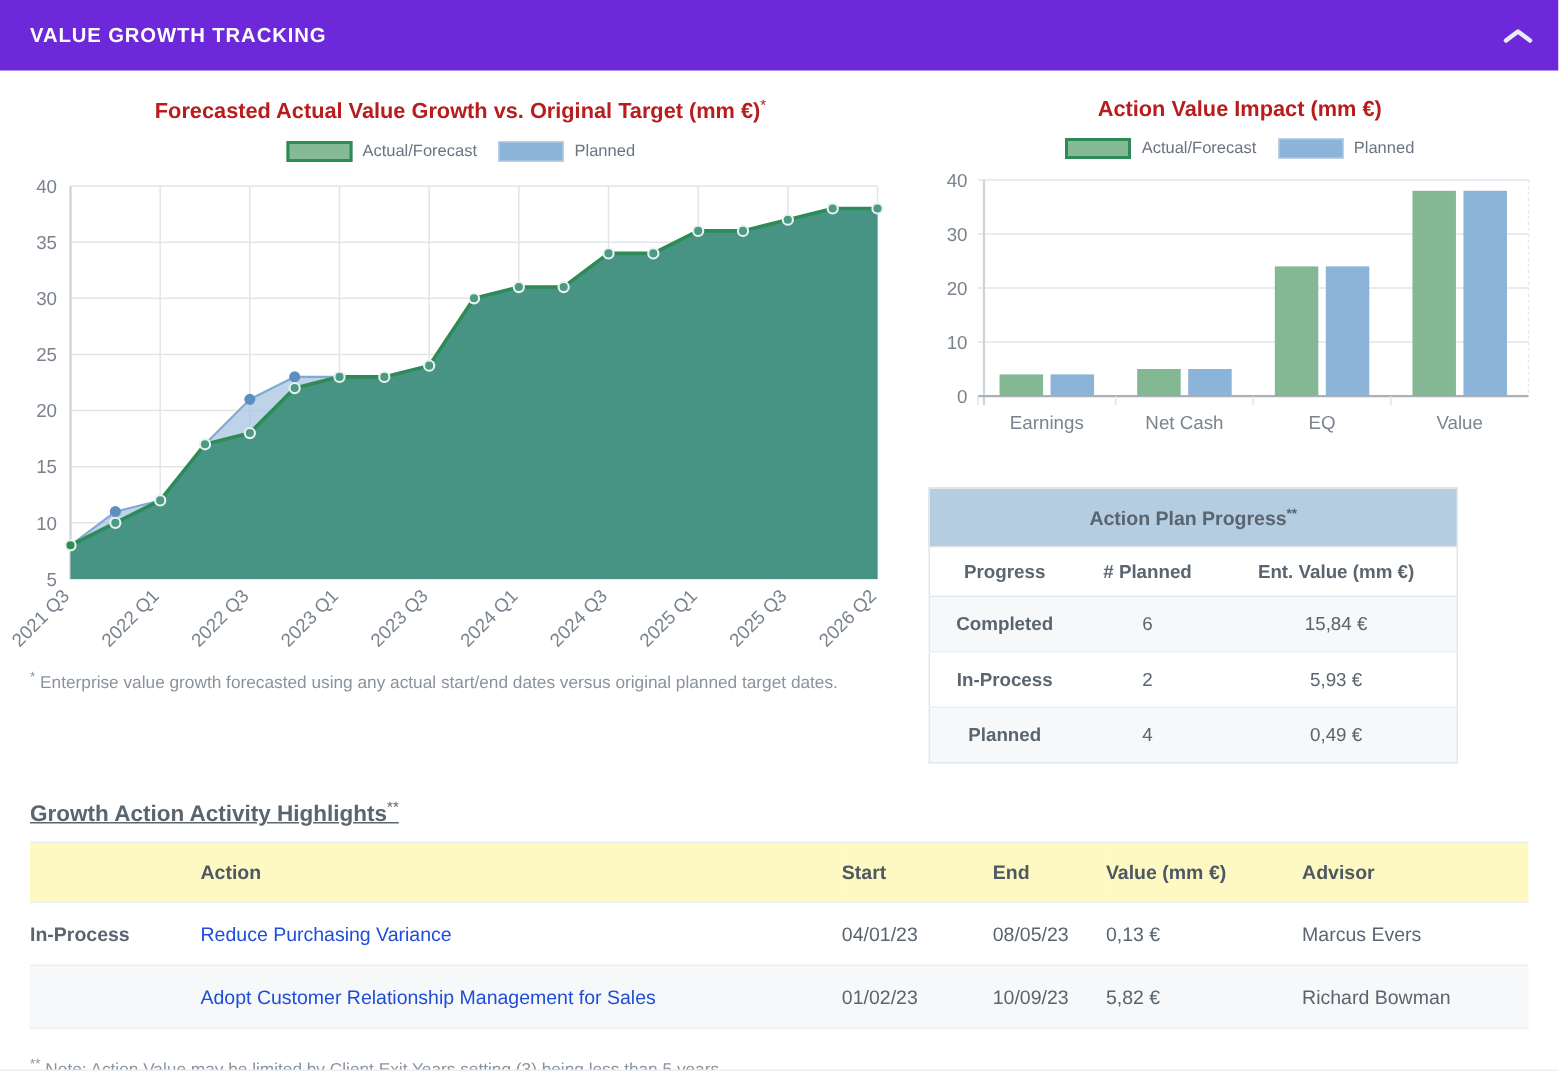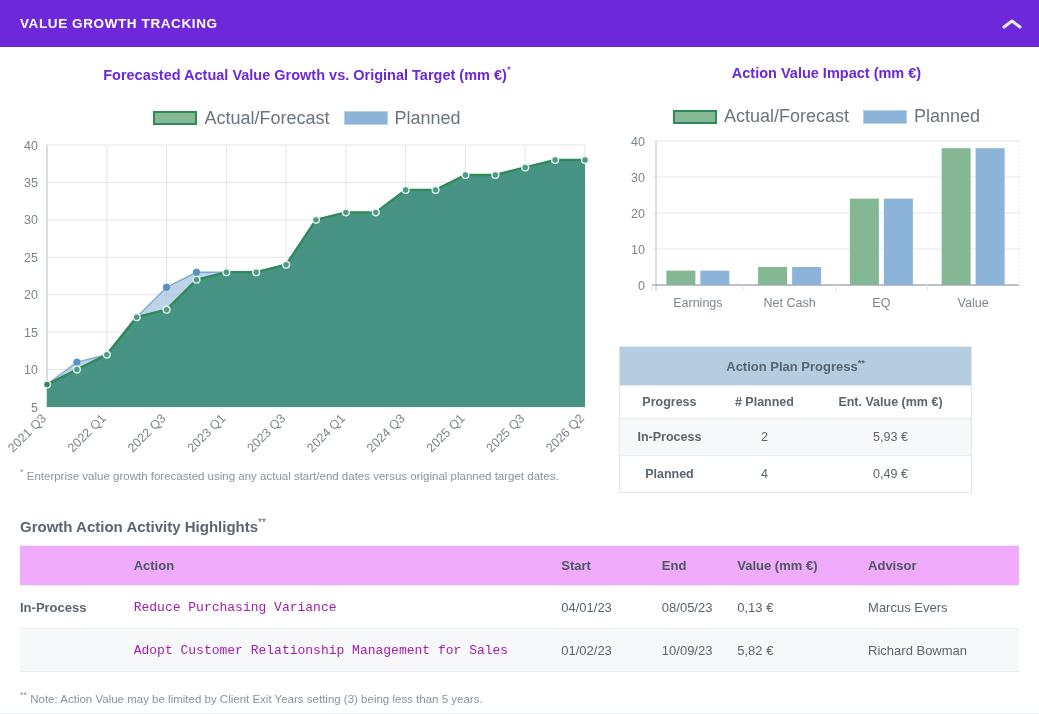--- a/index.html
+++ b/index.html
@@ -38,30 +38,30 @@
   
   .panel-body { padding: 0; position: relative; height: 667px; }
 
   .top-row { display: flex; }
   .col-left  { width: 614px; position: relative; }
   .col-right { width: 425px; position: relative; }
 
   .chart-title {
     text-align: center;
     font-size: 14.5px;
-    color: #6d28d9;
+    color: #b91c1c;
     font-weight: bold;
     margin-top: 18px;
   }
   .chart-title sup { font-size: 10px; font-weight: normal; }
 
   .legend {
     display: flex; align-items: center; justify-content: center;
-    gap: 14px; margin-top: 25px;
-    font-size: 18px; color: #6a7480;
+    gap: 14px; margin-top: 11px;
+    font-size: 11px; color: #6a7480;
   }
   .legend-item { display: flex; align-items: center; gap: 7px; }
   .swatch { width: 44px; height: 14px; display: inline-block; }
   .swatch.green { background: #86b995; border: 2px solid #2e8b57; }
   .swatch.blue  { background: #8cb4d8; border: 1px solid #b9d0e6; }
 
   
   .line-chart-wrap { position: relative; margin-top: 6px; height: 330px; }
   .line-svg { display: block; }
 
@@ -104,46 +104,47 @@
   table.prog tbody tr:nth-child(odd) { background: #f7f8f9; }
   table.prog tbody tr:nth-child(even) { background: #ffffff; }
   table.prog td.label { font-weight: bold; }
   table.prog tbody tr:last-child td { border-bottom: none; }
 
   
   .bottom-section { padding: 0 20px; margin-top: 24px; }
   .section-title {
     font-size: 15px; color: #5a6570; font-weight: bold;
     margin-bottom: 10px;
+    text-decoration: underline;
   }
   .section-title sup { font-size: 10px; font-weight: normal; }
 
   table.growth {
     width: 999px; border-collapse: collapse; font-size: 13px;
   }
   table.growth th {
     text-align: left; font-weight: bold; color: #4d5863;
     padding: 12px 0 12px 0;
-    background: #f0abfc;
+    background: #fef9c3;
     border-top: 1px solid #eceff2;
     border-bottom: 1px solid #eceff2;
   }
   table.growth td {
     padding: 13px 0;
     border-bottom: 1px solid #eceff2;
     color: #5a6570;
   }
   table.growth tbody tr:nth-child(even) { background: #f7f8f9; }
   .c-status  { width: 113px; font-weight: bold; color: #4d5863; }
   .c-action  { width: 425px; }
   .c-start   { width: 100px; }
   .c-end     { width: 75px; }
   .c-value   { width: 130px; }
   .c-advisor { width: 150px; }
-  .link { color: #a21caf; cursor: pointer; font-family: Liberation Mono, monospace; }
+  .link { color: #1d4ed8; cursor: pointer; }
 
   .note-footer {
     font-size: 11.5px; color: #8a939c;
     padding: 0 20px; margin-top: 18px;
   }
   .note-footer sup { font-size: 9px; }
 
   .axis-text { font-family: "Liberation Sans", sans-serif; fill: #7b848e; font-size: 12.5px; }
   .bottom-rule { position:absolute; left:0; right:0; bottom:0; height:1px; background:#eceff2; }
 </style>
@@ -306,20 +307,25 @@
           <caption><span>Action Plan Progress</span><sup>**</sup></caption>
           <thead>
             <tr>
               <th>Progress</th>
               <th># Planned</th>
               <th>Ent. Value (mm €)</th>
             </tr>
           </thead>
           <tbody>
             <tr>
+              <td class="label">Completed</td>
+              <td>6</td>
+              <td>15,84 €</td>
+            </tr>
+            <tr>
               <td class="label">In-Process</td>
               <td>2</td>
               <td>5,93 €</td>
             </tr>
             <tr>
               <td class="label">Planned</td>
               <td>4</td>
               <td>0,49 €</td>
             </tr>
           </tbody>

